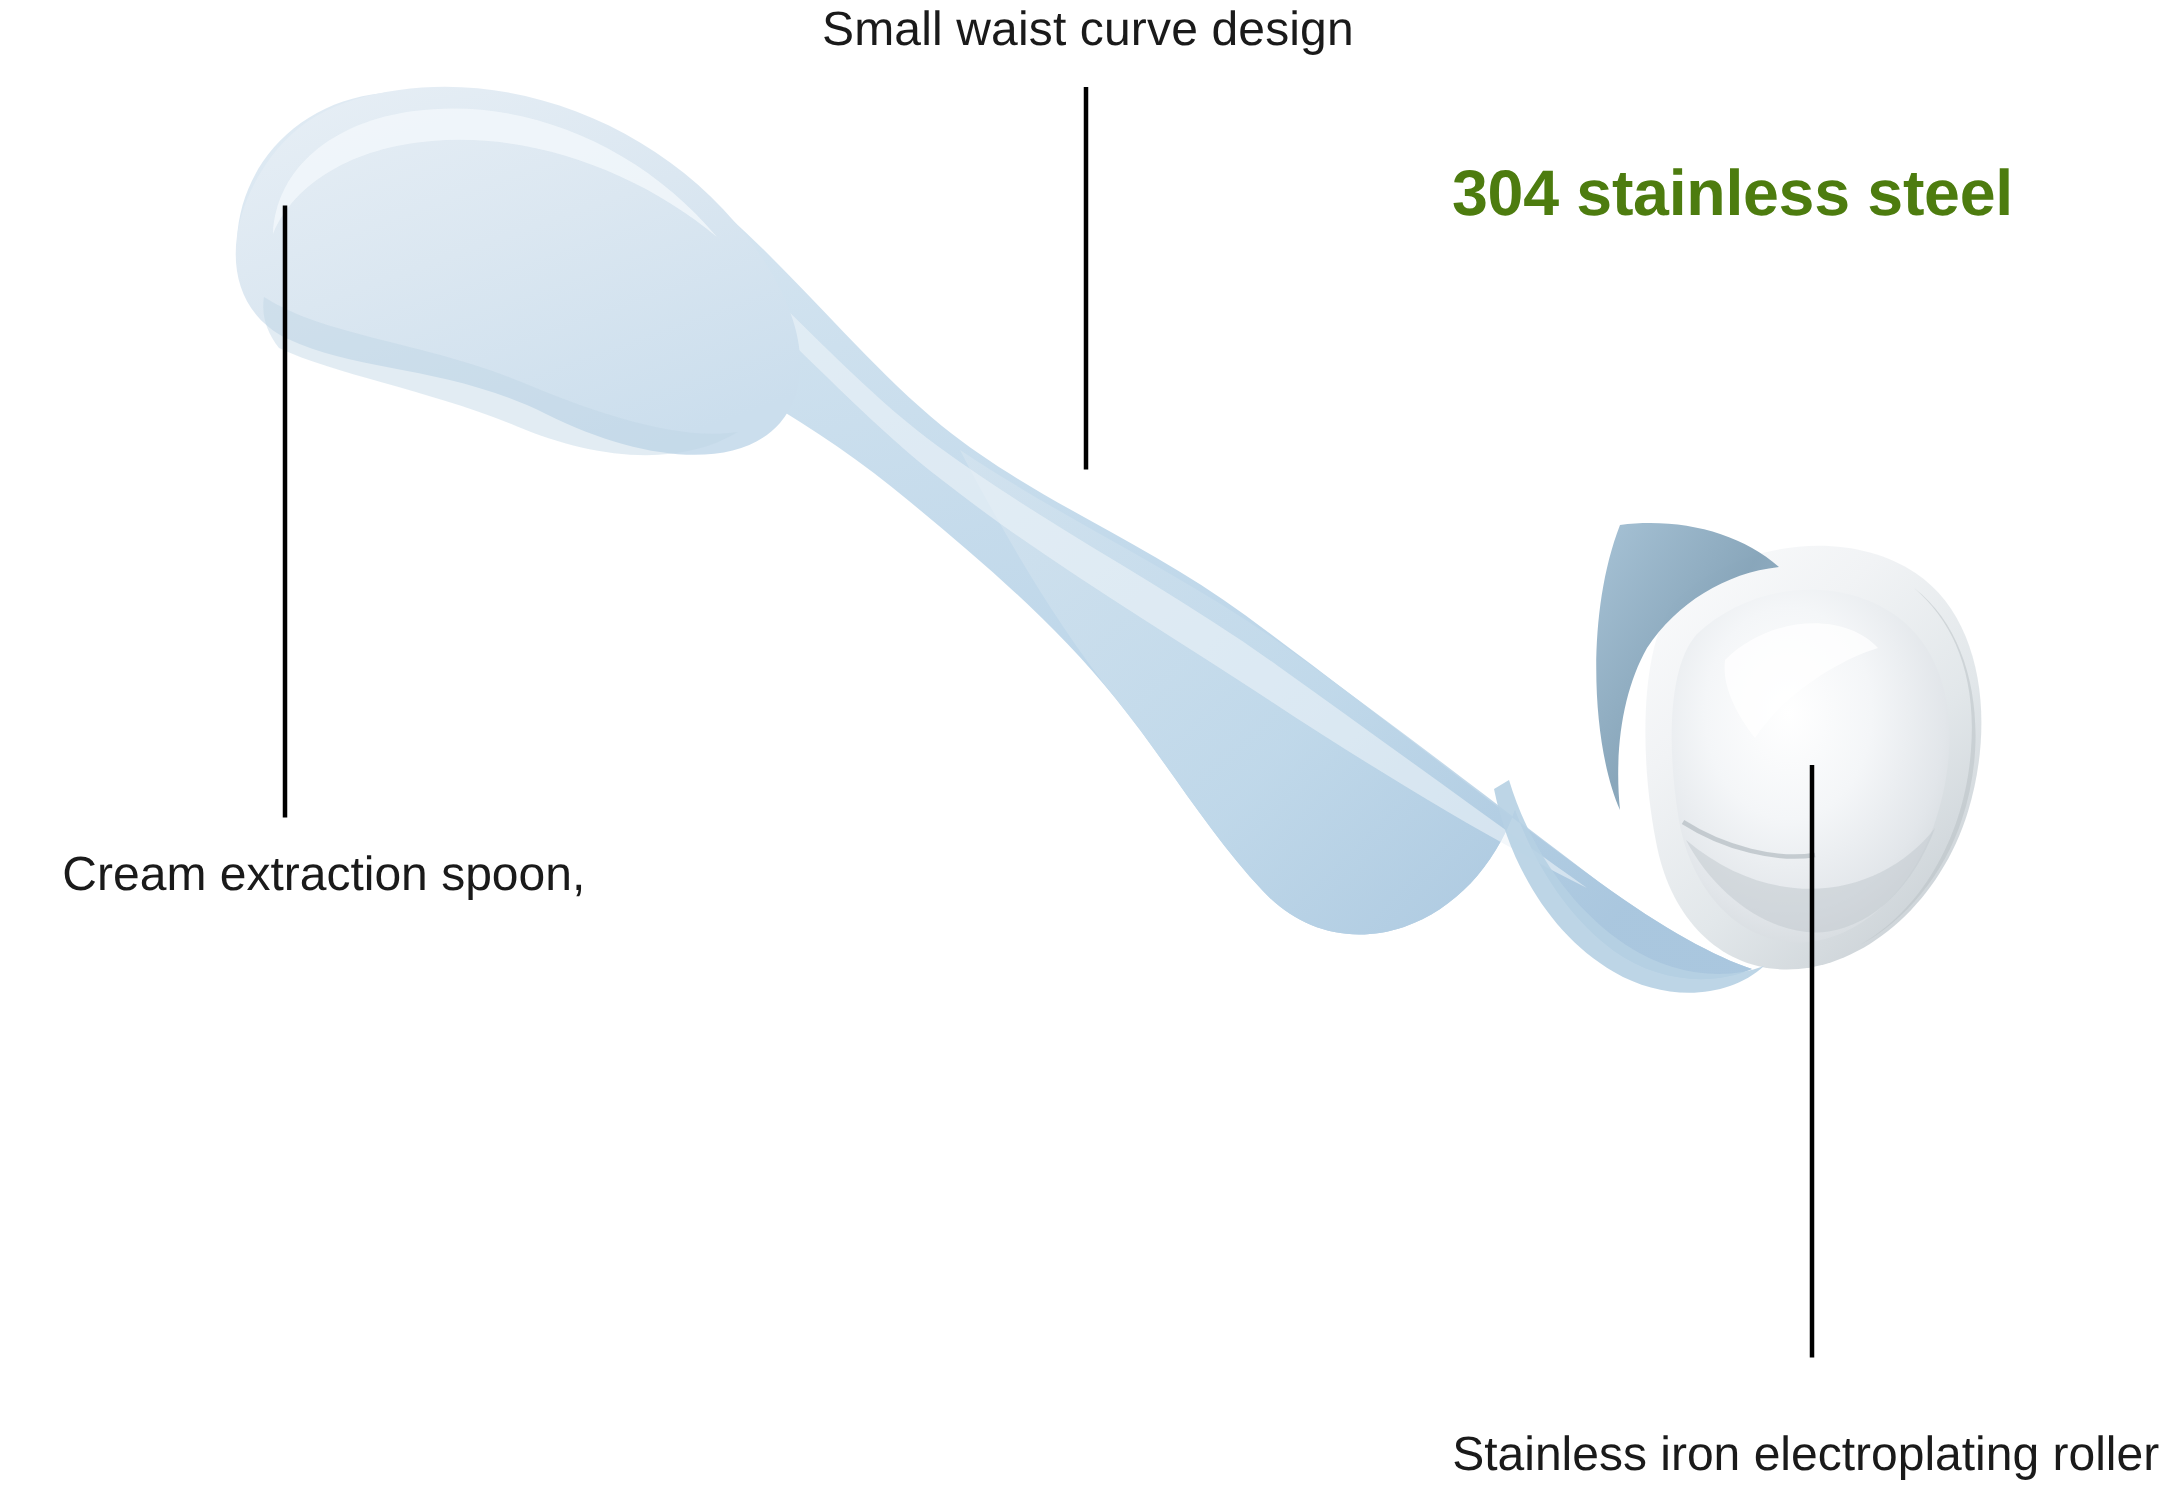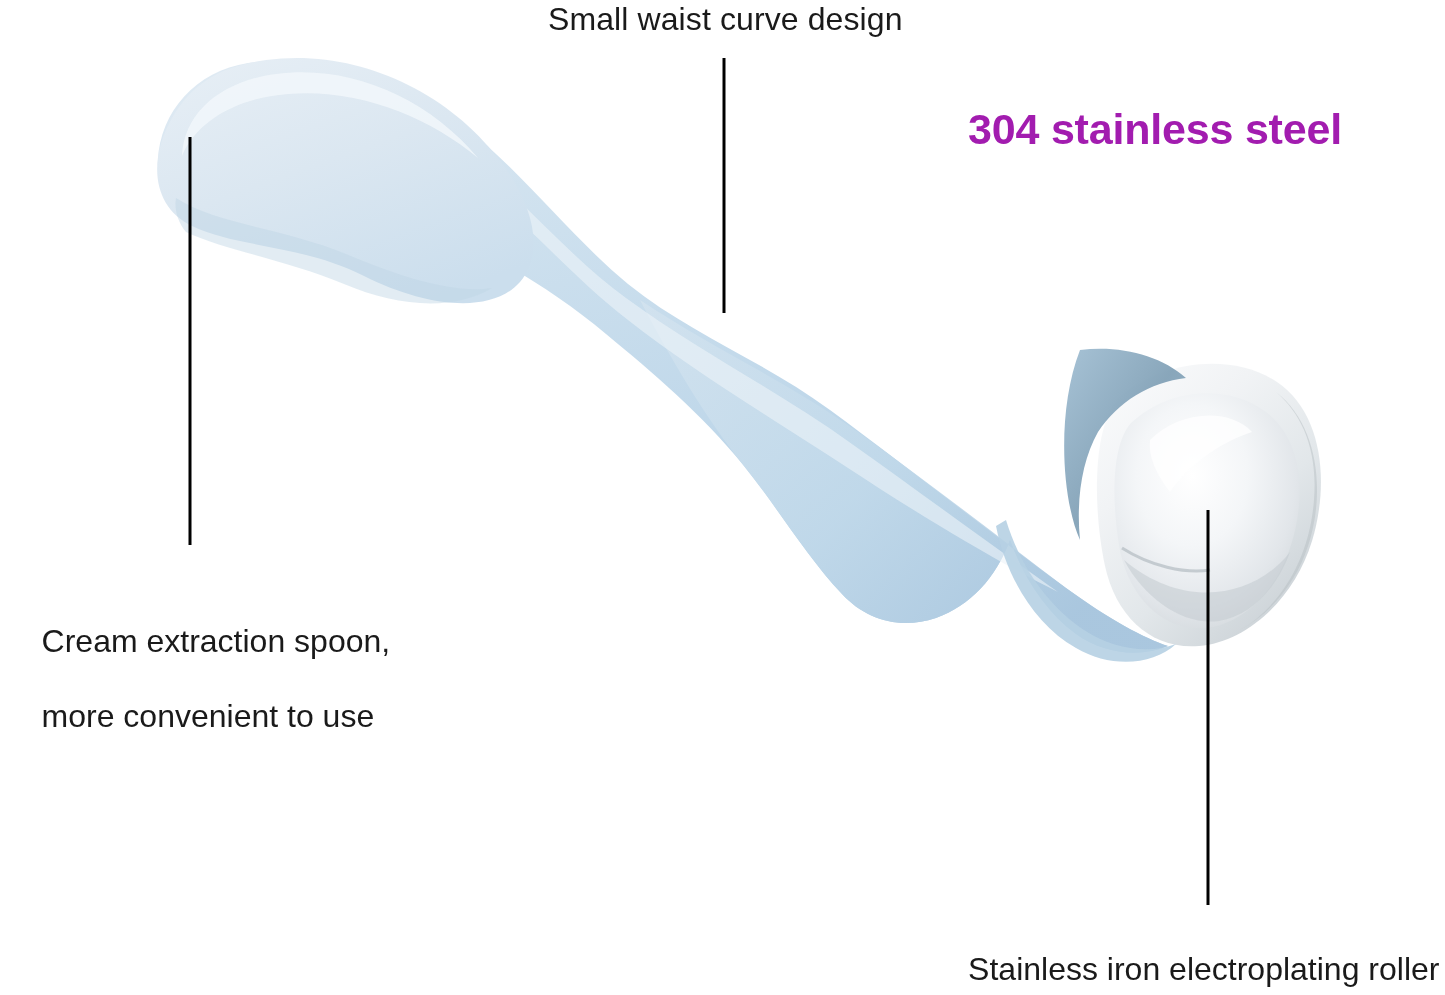--- a/index.html
+++ b/index.html
@@ -39,27 +39,27 @@
     top: 1px;
     font-size: 32px;
     letter-spacing: 0.1px;
   }
 
   #caption-steel {
     left: 968px;
     top: 104px;
     font-size: 43px;
     font-weight: 700;
-    color: #a21caf;
+    color: #4d7c0f;
     letter-spacing: -0.2px;
   }
 
   #caption-spoon {
     left: 6px;
-    top: 585px;
+    top: 526px;
     font-size: 32px;
     text-align: left;
   }
 
   #caption-roller {
     left: 928px;
     top: 913px;
     font-size: 32px;
     text-align: center;
     width: 516px;
@@ -174,21 +174,20 @@
       <line x1="1208" y1="510" x2="1208" y2="905" stroke="#000000" stroke-width="3"></line>
     </g>
   </svg>
 
   <div class="caption" id="caption-waist">Small waist curve design</div>
 
   <div class="caption" id="caption-steel">304 stainless steel</div>
 
   <div class="caption" id="caption-spoon">
     <span>Cream extraction spoon,</span><br>
-    <span>more convenient to use</span>
   </div>
 
   <div class="caption" id="caption-roller">
     <span>Stainless iron electroplating roller</span>
     
   </div>
 
 </div>
 
 </body></html>

